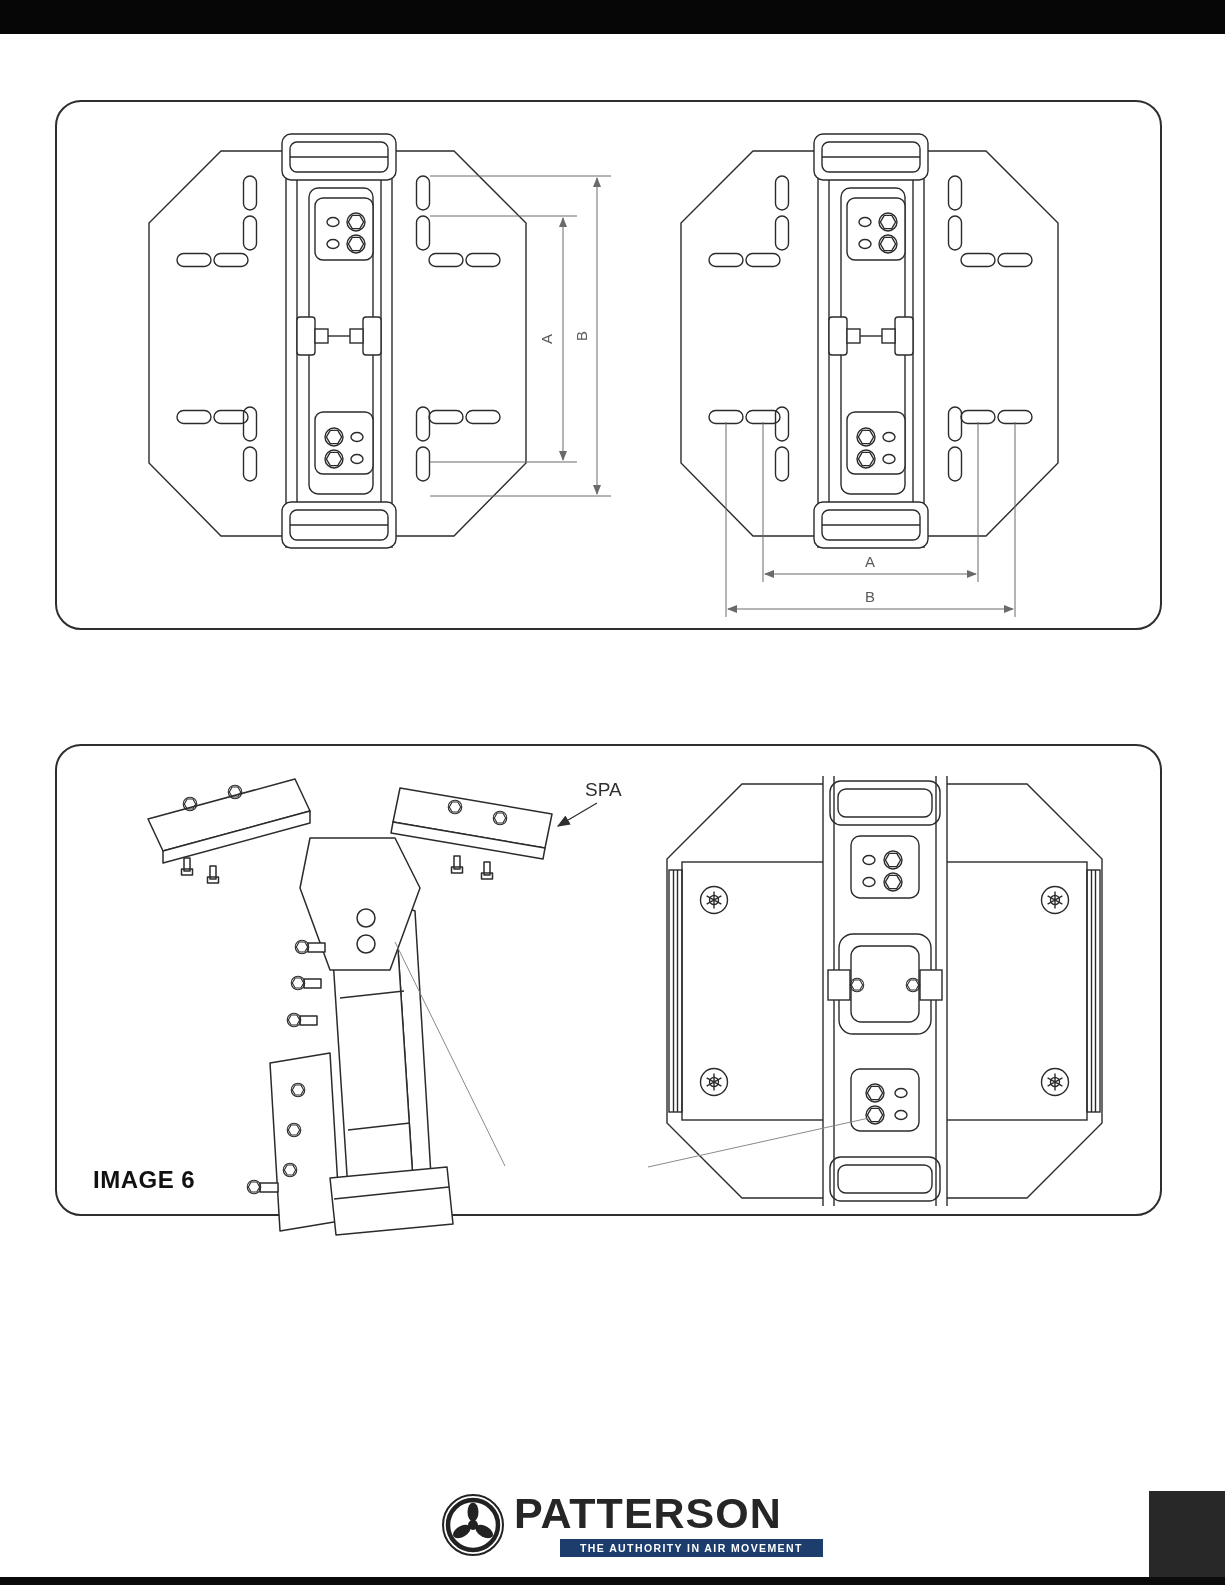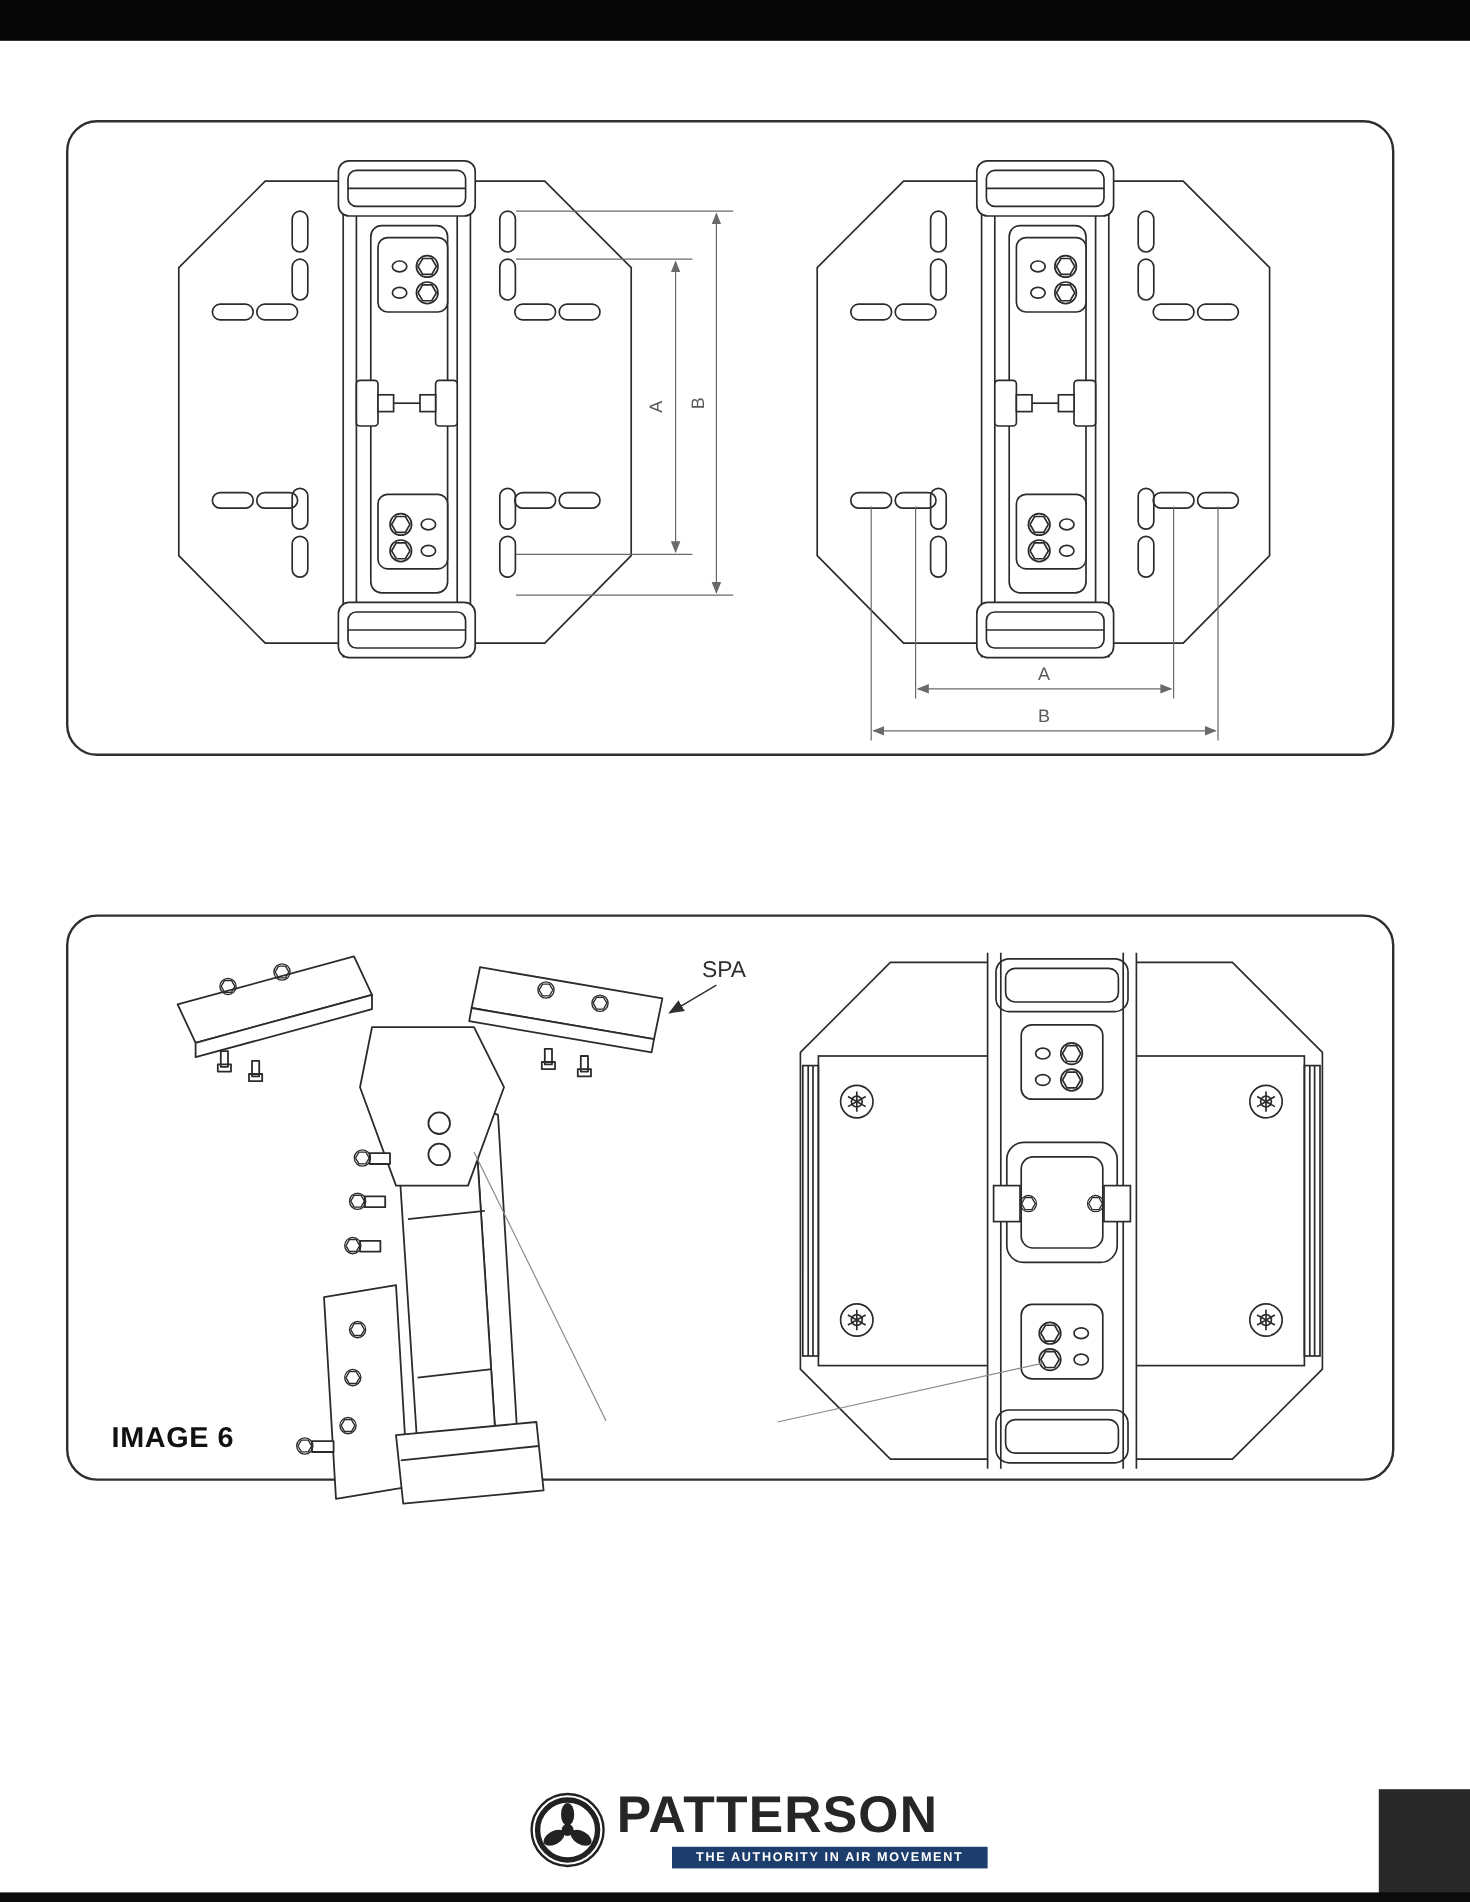--- a/index.html
+++ b/index.html
@@ -9,21 +9,21 @@
     font-family:"Liberation Sans", sans-serif;
   }
   .topbar { position:absolute; left:0; top:0; width:1225px; height:34px; background:#060606; }
   .bottom-strip { position:absolute; left:0; top:1577px; width:1225px; height:8px; background:#0b0b0b; }
   .corner-block { position:absolute; left:1149px; top:1491px; width:76px; height:94px; background:#282828; }
   .panel {
     position:absolute; left:55px; width:1107px; background:#fff;
     border:2px solid #2e2e2e; border-radius:26px;
   }
   .panel1 { top:100px; height:530px; }
-  .panel2 { top:762px; height:472px; }
+  .panel2 { top:744px; height:472px; }
   .drawing { position:absolute; }
   svg text { font-family:"Liberation Sans", sans-serif; }
   .dimlabel { font-size:15px; fill:#5a5a5a; }
   .spa { font-size:19px; fill:#2f2f2f; }
   .caption { font-size:24px; font-weight:bold; fill:#111111; letter-spacing:0.5px; }
   .footer { position:absolute; left:441px; top:1492px; display:flex; gap:9px; align-items:center; }
   .fan { width:64px; height:64px; flex:0 0 auto; }
   .brandcol { display:flex; flex-direction:column; }
   .brand { font-size:43px; font-weight:800; color:#262626; letter-spacing:1px; line-height:1; }
   .tagline {

